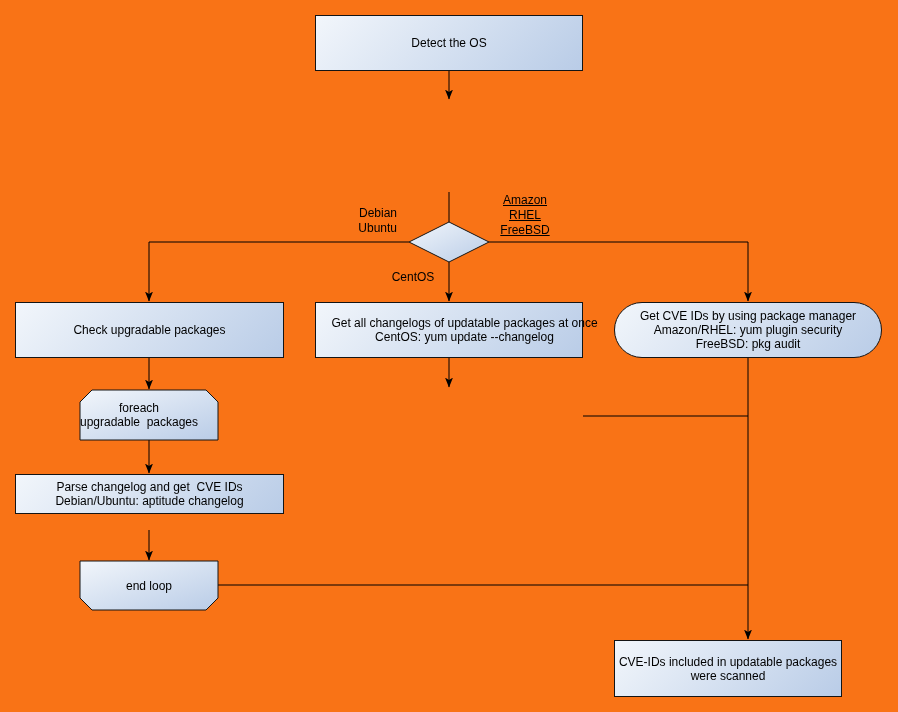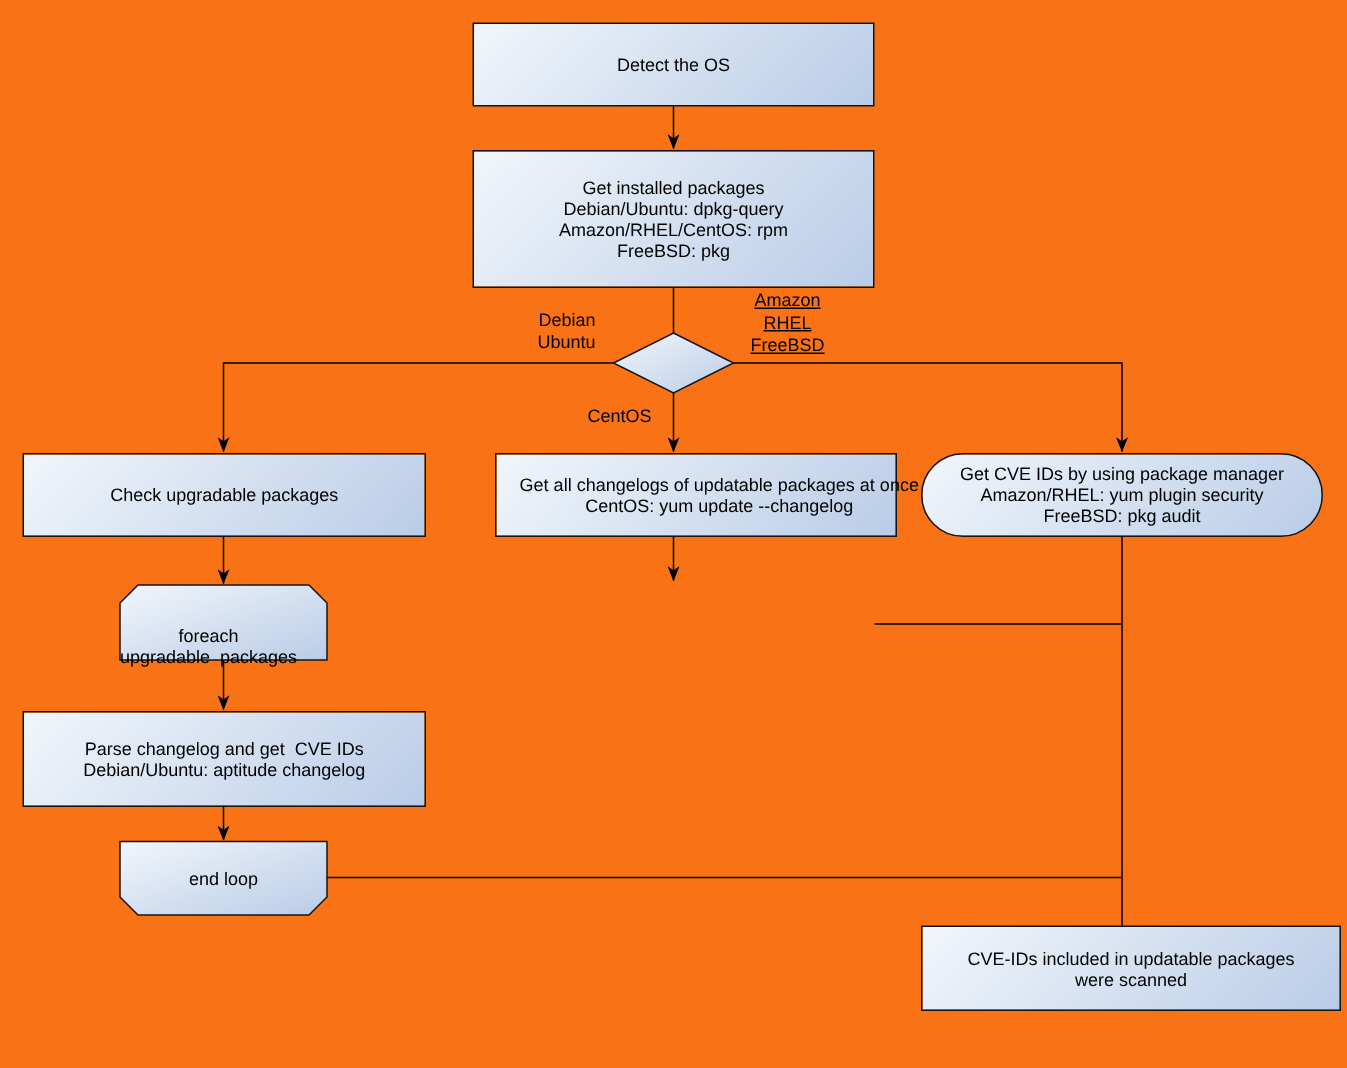--- a/index.html
+++ b/index.html
@@ -71,54 +71,48 @@
 
     <polygon points="449,222 489,242 449,262 409,242" fill="url(#nodeGrad)" stroke="#141414"></polygon>
     <polygon points="92,390 206,390 218,402 218,440 80,440 80,402" fill="url(#nodeGrad)" stroke="#141414"></polygon>
     <polygon points="80,561 218,561 218,598 206,610 92,610 80,598" fill="url(#nodeGrad)" stroke="#141414"></polygon>
   </svg>
 
   <div class="node rect" style="left:315px; top:15px; width:268px; height:56px;">
     <div class="line">Detect the OS</div>
   </div>
 
-  <div class="node rect" style="left:315px; top:100px; width:268px; height:92px;">
-    <div class="line">Get installed packages</div>
-    <div class="line">Debian/Ubuntu: dpkg-query</div>
-    <div class="line">Amazon/RHEL/CentOS: rpm</div>
-    <div class="line">FreeBSD: pkg</div>
-  </div>
 
   <div class="node rect" style="left:15px; top:302px; width:269px; height:56px;">
     <div class="line">Check upgradable packages</div>
   </div>
 
-  <div class="node rect" style="left:330px; top:302px; width:268px; height:56px;padding-left:31px;">
+  <div class="node rect" style="left:315px; top:302px; width:268px; height:56px;padding-left:31px;">
     <div class="line">Get all changelogs of updatable packages at once</div>
     <div class="line">CentOS: yum update --changelog</div>
   </div>
 
   <div class="node rect" style="left:614px; top:302px; width:268px; height:56px;border-radius:28px;">
     <div class="line">Get CVE IDs by using package manager</div>
     <div class="line">Amazon/RHEL: yum plugin security</div>
     <div class="line">FreeBSD: pkg audit</div>
   </div>
 
 
-  <div class="node rect" style="left:15px; top:474px; width:269px; height:64px;">
+  <div class="node rect" style="left:15px; top:474px; width:269px; height:40px;">
     <div class="line">Parse changelog and get  CVE IDs</div>
     <div class="line">Debian/Ubuntu: aptitude changelog</div>
   </div>
 
-  <div class="node rect" style="left:614px; top:617px; width:280px; height:57px;">
+  <div class="node rect" style="left:614px; top:640px; width:228px; height:57px;">
     <div class="line">CVE-IDs included in updatable packages</div>
     <div class="line">were scanned</div>
   </div>
 
-  <div class="node" style="left:80px; top:406px; width:118px; height:50px;">
+  <div class="node" style="left:80px; top:390px; width:118px; height:50px;">
     <div class="line">foreach</div>
     <div class="line">upgradable  packages</div>
   </div>
 
   <div class="node" style="left:80px; top:561px; width:138px; height:49px;">
     <div class="line">end loop</div>
   </div>
 
   <div class="edge-label align-right" style="left:317px; top:206px; width:80px;">
     <div class="line">Debian</div>

